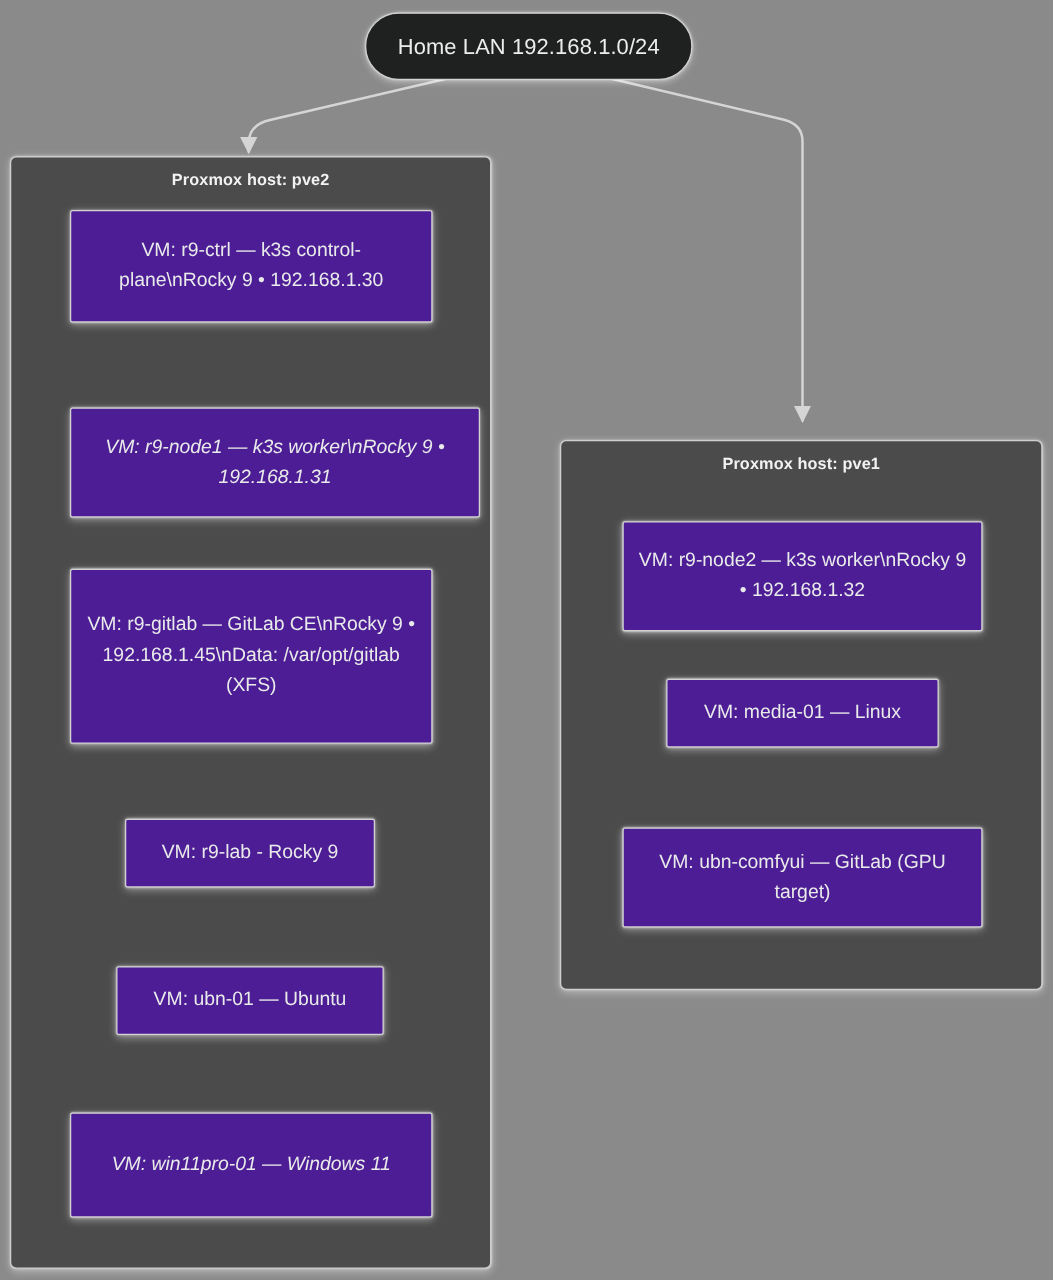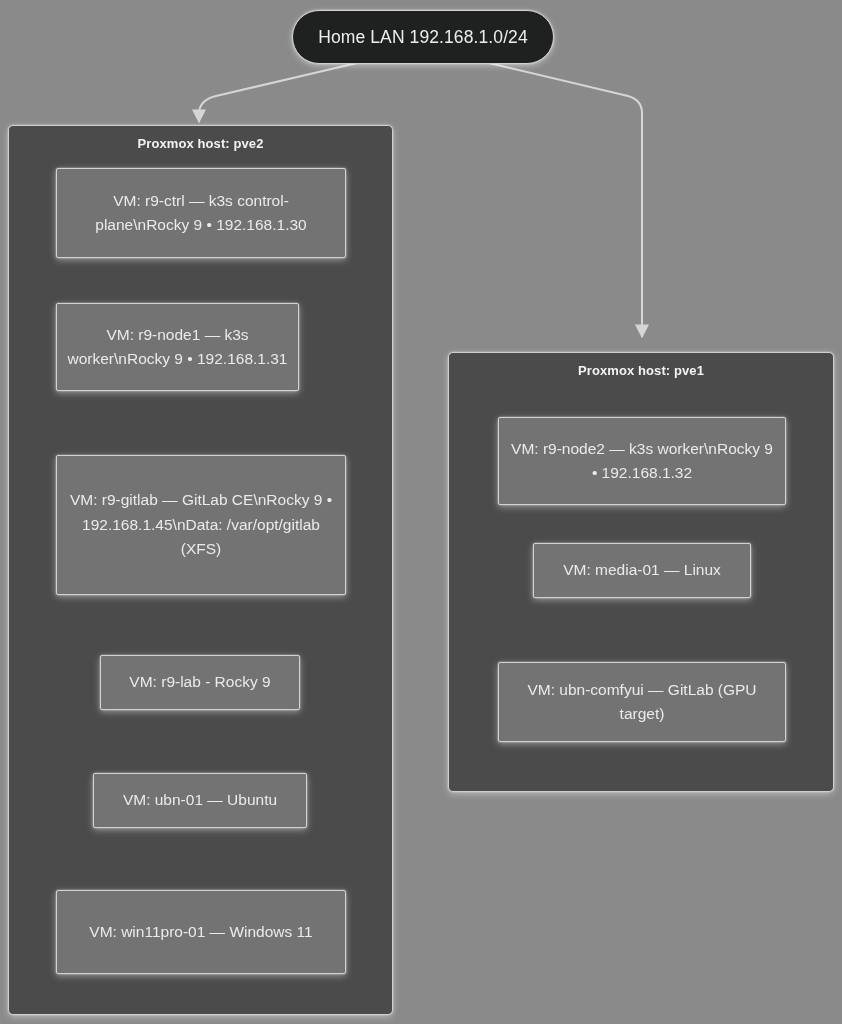--- a/index.html
+++ b/index.html
@@ -71,21 +71,21 @@
     color: #f2f2f2;
     font-size: 13px;
     font-weight: 700;
     letter-spacing: .1px;
   }
 
   
   .vm-node {
     position: absolute;
     box-sizing: border-box;
-    background: #737373;
+    background: #4c1d95;
     border: 1.4px solid #d2d2d2;
     border-radius: 2px;
     color: #e9eaea;
     font-size: 15.5px;
     line-height: 1.58;
     text-align: center;
     display: flex;
     align-items: center;
     justify-content: center;
     padding: 4px 10px;
@@ -122,37 +122,37 @@
   </div>
 
   <div class="cluster" style="left:8px; top:125px; width:385px; height:890px;">
     <div class="cluster-title">Proxmox host: pve2</div>
   </div>
 
   <div class="vm-node" style="left:56px; top:168px; width:290px; height:90px;">
     <span class="vm-label">VM: r9-ctrl — k3s control-plane\nRocky 9 • 192.168.1.30</span>
   </div>
 
-  <div class="vm-node" style="left:56px; top:303px; width:243px; height:88px;">
+  <div class="vm-node" style="left:56px; top:326px; width:328px; height:88px;font-style:italic;">
     <span class="vm-label">VM: r9-node1 — k3s worker\nRocky 9 • 192.168.1.31</span>
   </div>
 
   <div class="vm-node" style="left:56px; top:455px; width:290px; height:140px;justify-content:center;">
     <span class="vm-label">VM: r9-gitlab — GitLab CE\nRocky 9 • 192.168.1.45\nData: /var/opt/gitlab (XFS)</span>
   </div>
 
   <div class="vm-node" style="left:100px; top:655px; width:200px; height:55px;">
     <span class="vm-label">VM: r9-lab - Rocky 9</span>
   </div>
 
   <div class="vm-node" style="left:93px; top:773px; width:214px; height:55px;">
     <span class="vm-label">VM: ubn-01 — Ubuntu</span>
   </div>
 
-  <div class="vm-node" style="left:56px; top:890px; width:290px; height:84px;">
+  <div class="vm-node" style="left:56px; top:890px; width:290px; height:84px;font-style:italic;">
     <span class="vm-label">VM: win11pro-01 — Windows 11</span>
   </div>
 
   <div class="cluster" style="left:448px; top:352px; width:386px; height:440px;">
     <div class="cluster-title">Proxmox host: pve1</div>
   </div>
 
   <div class="vm-node" style="left:498px; top:398px; width:288px; height:88px;margin-top:19px;">
     <span class="vm-label">VM: r9-node2 — k3s worker\nRocky 9 • 192.168.1.32</span>
   </div>

